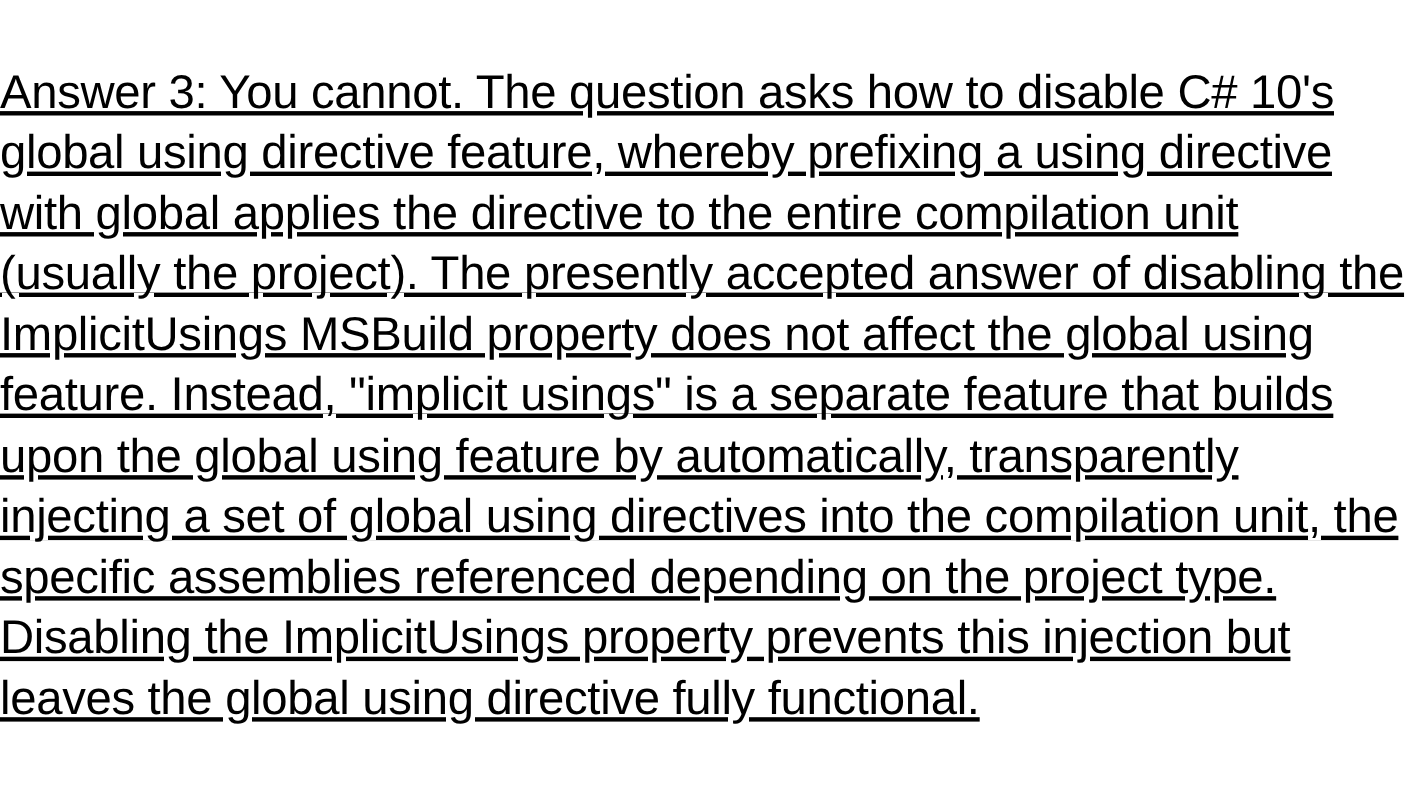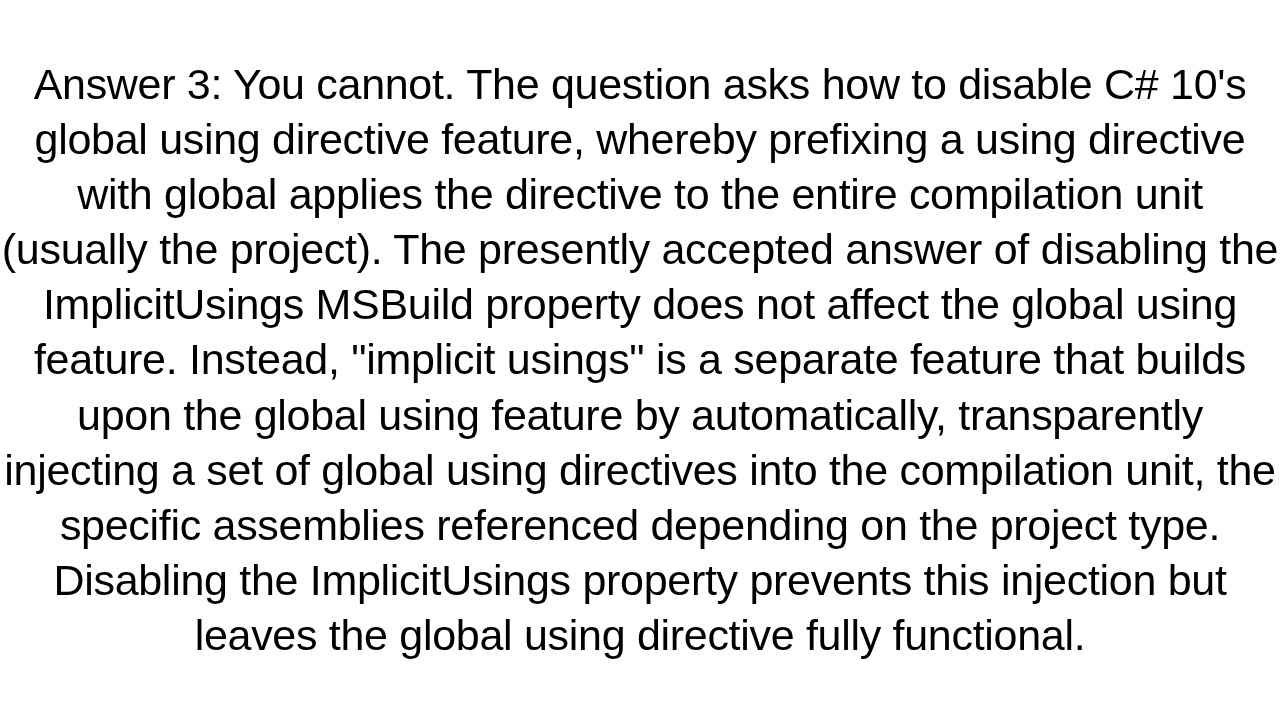--- a/index.html
+++ b/index.html
@@ -12,24 +12,25 @@
       height: 720px;
       background: #ffffff;
       font-family: Arial, Helvetica, sans-serif;
       overflow: hidden;
       display: flex;
       align-items: center;
       justify-content: center;
     }
     .content {
       width: 1290px;
-      text-align: center;
+      text-align: left;
       color: #000000;
       font-size: 43px;
       line-height: 1.28;
       letter-spacing: -0.3px;
       font-weight: 400;
+      text-decoration: underline;
     }
   </style>
 </head>
 <body>
 
 <div class="content">Answer 3: You cannot. The question asks how to disable C# 10's global using directive feature, whereby prefixing a using directive with global applies the directive to the entire compilation unit (usually the project). The presently accepted answer of disabling the ImplicitUsings MSBuild property does not affect the global using feature. Instead, "implicit usings" is a separate feature that builds upon the global using feature by automatically, transparently injecting a set of global using directives into the compilation unit, the specific assemblies referenced depending on the project type. Disabling the ImplicitUsings property prevents this injection but leaves the global using directive fully functional.</div>
 
 </body></html>

